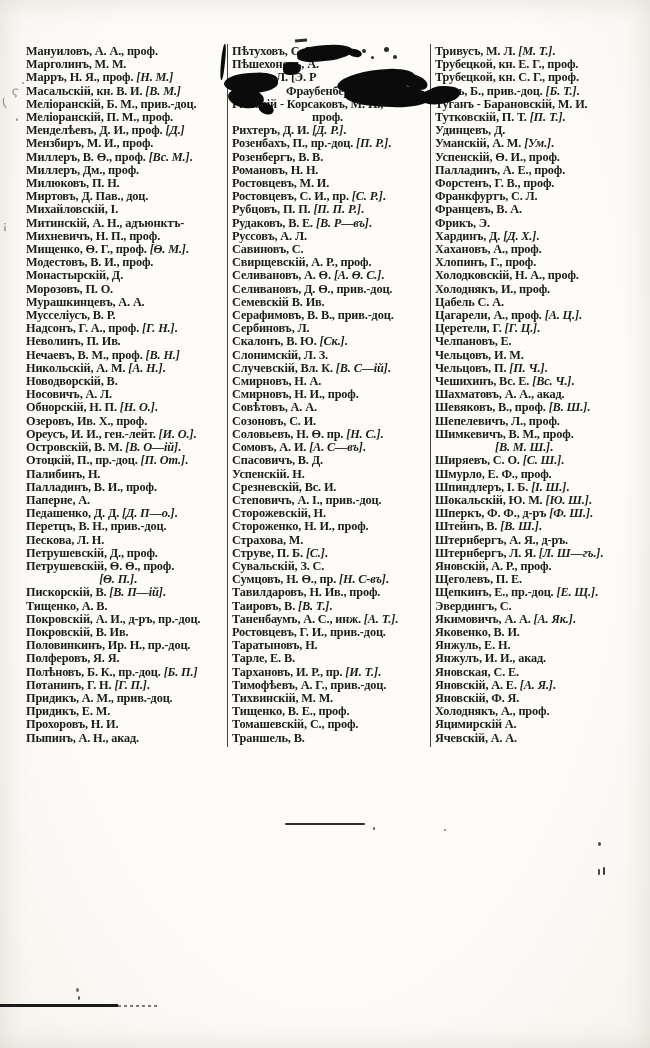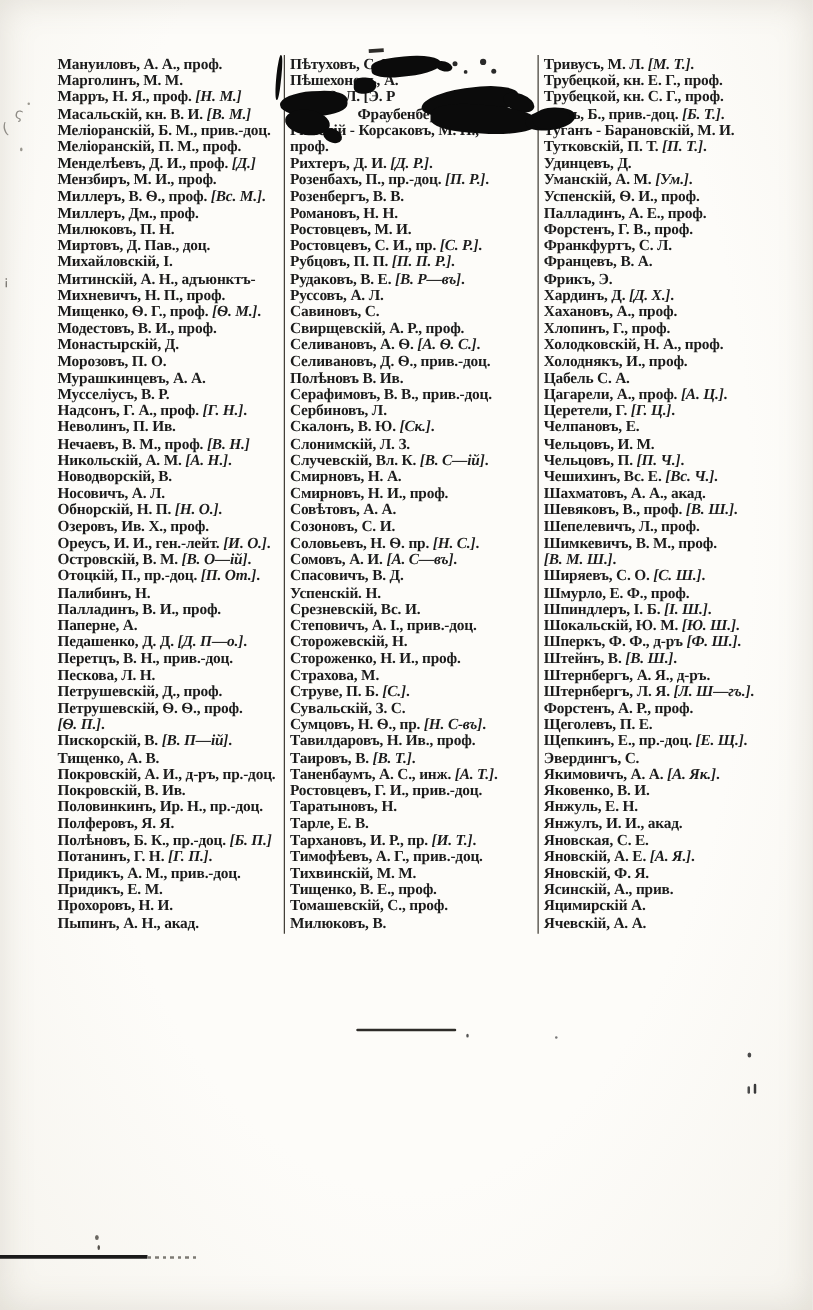--- a/index.html
+++ b/index.html
@@ -5,28 +5,28 @@
   html,body{margin:0;padding:0;background:#e8e6e0;}
   .page{
     position:relative;width:650px;height:1048px;margin:0 auto;
     background:#fcfbf7;
     background-image:radial-gradient(ellipse at 50% 40%, #fdfcf9 60%, #f6f4ee 100%);
     box-shadow:inset 0 0 28px rgba(120,110,90,.18);
     overflow:hidden;
     font-family:"Liberation Serif","DejaVu Serif",serif;
   }
   .col{position:absolute;top:45px;}
-  .col1{left:46px;width:184px;}
+  .col1{left:26px;width:184px;}
   .col2{left:232px;width:191px;}
   .col3{left:435px;width:178px;}
   .line{
     height:13.21px;line-height:13.21px;white-space:nowrap;
     font-size:12.3px;font-weight:700;color:#1c1c1c;letter-spacing:-0.15px;
   }
-  .line.right{text-align:left;}
+  .line.right{text-align:center;}
   .line i{}
   .vrule{position:absolute;top:44px;height:703px;width:1px;background:#44403a;}
   .vrule.v1{left:227px;}
   .vrule.v2{left:430px;}
   .blot{position:absolute;background:#0b0b0b;}
   .speck{position:absolute;background:#2a2a2a;border-radius:50%;}
   .pencil{position:absolute;color:#8f8c86;font-family:"DejaVu Sans",sans-serif;}
   .hline{position:absolute;background:#2e2c29;}
 </style>
 </head>
@@ -102,21 +102,21 @@
       <div class="line">Романовъ, Н. Н.</div>
       <div class="line">Ростовцевъ, М. И.</div>
       <div class="line">Ростовцевъ, С. И., пр. <i>[С. Р.]</i>.</div>
       <div class="line">Рубцовъ, П. П. <i>[П. П. Р.]</i>.</div>
       <div class="line">Рудаковъ, В. Е. <i>[В. Р—въ]</i>.</div>
       <div class="line">Руссовъ, А. Л.</div>
       <div class="line">Савиновъ, С.</div>
       <div class="line">Свирщевскій, А. Р., проф.</div>
       <div class="line">Селивановъ, А. Ѳ. <i>[А. Ѳ. С.]</i>.</div>
       <div class="line">Селивановъ, Д. Ѳ., прив.-доц.</div>
-      <div class="line">Полѣновъ В. Ив.</div>
+      <div class="line">Семевскій В. Ив.</div>
       <div class="line">Серафимовъ, В. В., прив.-доц.</div>
       <div class="line">Сербиновъ, Л.</div>
       <div class="line">Скалонъ, В. Ю. <i>[Ск.]</i>.</div>
       <div class="line">Слонимскій, Л. З.</div>
       <div class="line">Случевскій, Вл. К. <i>[В. С—ій]</i>.</div>
       <div class="line">Смирновъ, Н. А.</div>
       <div class="line">Смирновъ, Н. И., проф.</div>
       <div class="line">Совѣтовъ, А. А.</div>
       <div class="line">Созоновъ, С. И.</div>
       <div class="line">Соловьевъ, Н. Ѳ. пр. <i>[Н. С.]</i>.</div>
@@ -135,21 +135,21 @@
       <div class="line">Таировъ, В. <i>[В. Т.]</i>.</div>
       <div class="line">Таненбаумъ, А. С., инж. <i>[А. Т.]</i>.</div>
       <div class="line">Ростовцевъ, Г. И., прив.-доц.</div>
       <div class="line">Таратыновъ, Н.</div>
       <div class="line">Тарле, Е. В.</div>
       <div class="line">Тархановъ, И. Р., пр. <i>[И. Т.]</i>.</div>
       <div class="line">Тимофѣевъ, А. Г., прив.-доц.</div>
       <div class="line">Тихвинскій, М. М.</div>
       <div class="line">Тищенко, В. Е., проф.</div>
       <div class="line">Томашевскій, С., проф.</div>
-      <div class="line">Милюковъ, В.</div>
+      <div class="line">Траншель, В.</div>
     </div>
   <div class="col col3">
       <div class="line">Тривусъ, М. Л. <i>[М. Т.]</i>.</div>
       <div class="line">Трубецкой, кн. Е. Г., проф.</div>
       <div class="line">Трубецкой, кн. С. Г., проф.</div>
       <div class="line" style="padding-left: 16px;">въ, Б., прив.-доц. <i>[Б. Т.]</i>.</div>
       <div class="line">Туганъ - Барановскій, М. И.</div>
       <div class="line">Тутковскій, П. Т. <i>[П. Т.]</i>.</div>
       <div class="line">Удинцевъ, Д.</div>
       <div class="line">Уманскій, А. М. <i>[Ум.]</i>.</div>
@@ -177,32 +177,32 @@
       <div class="line">Шимкевичъ, В. М., проф.</div>
       <div class="line right"><i>[В. М. Ш.]</i>.</div>
       <div class="line">Ширяевъ, С. О. <i>[С. Ш.]</i>.</div>
       <div class="line">Шмурло, Е. Ф., проф.</div>
       <div class="line">Шпиндлеръ, І. Б. <i>[І. Ш.]</i>.</div>
       <div class="line">Шокальскій, Ю. М. <i>[Ю. Ш.]</i>.</div>
       <div class="line">Шперкъ, Ф. Ф., д-ръ <i>[Ф. Ш.]</i>.</div>
       <div class="line">Штейнъ, В. <i>[В. Ш.]</i>.</div>
       <div class="line">Штернбергъ, А. Я., д-ръ.</div>
       <div class="line">Штернбергъ, Л. Я. <i>[Л. Ш—гъ.]</i>.</div>
-      <div class="line">Форстенъ, А. Р., проф.</div>
+      <div class="line">Яновскій, А. Р., проф.</div>
       <div class="line">Щеголевъ, П. Е.</div>
       <div class="line">Щепкинъ, Е., пр.-доц. <i>[Е. Щ.]</i>.</div>
       <div class="line">Эвердингъ, С.</div>
       <div class="line">Якимовичъ, А. А. <i>[А. Як.]</i>.</div>
       <div class="line">Яковенко, В. И.</div>
       <div class="line">Янжуль, Е. Н.</div>
       <div class="line">Янжулъ, И. И., акад.</div>
       <div class="line">Яновская, С. Е.</div>
       <div class="line">Яновскій, А. Е. <i>[А. Я.]</i>.</div>
       <div class="line">Яновскій, Ф. Я.</div>
-      <div class="line">Ясинскій, А., прив.</div>
+      <div class="line">Холоднякъ, А., проф.</div>
       <div class="line">Яцимирскій А.</div>
       <div class="line">Ячевскій, А. А.</div>
     </div>
 
   <div class="vrule v1"></div>
   <div class="vrule v2"></div>
 
   <div class="blot" style="left:297px;top:45px;width:56px;height:16px;border-radius:40% 60% 55% 45%;transform:rotate(-6deg);"></div>
   <div class="blot" style="left:348px;top:49px;width:14px;height:8px;border-radius:50%;transform:rotate(15deg);"></div>
   <div class="speck" style="left:362px;top:49px;width:4px;height:4px;"></div>

